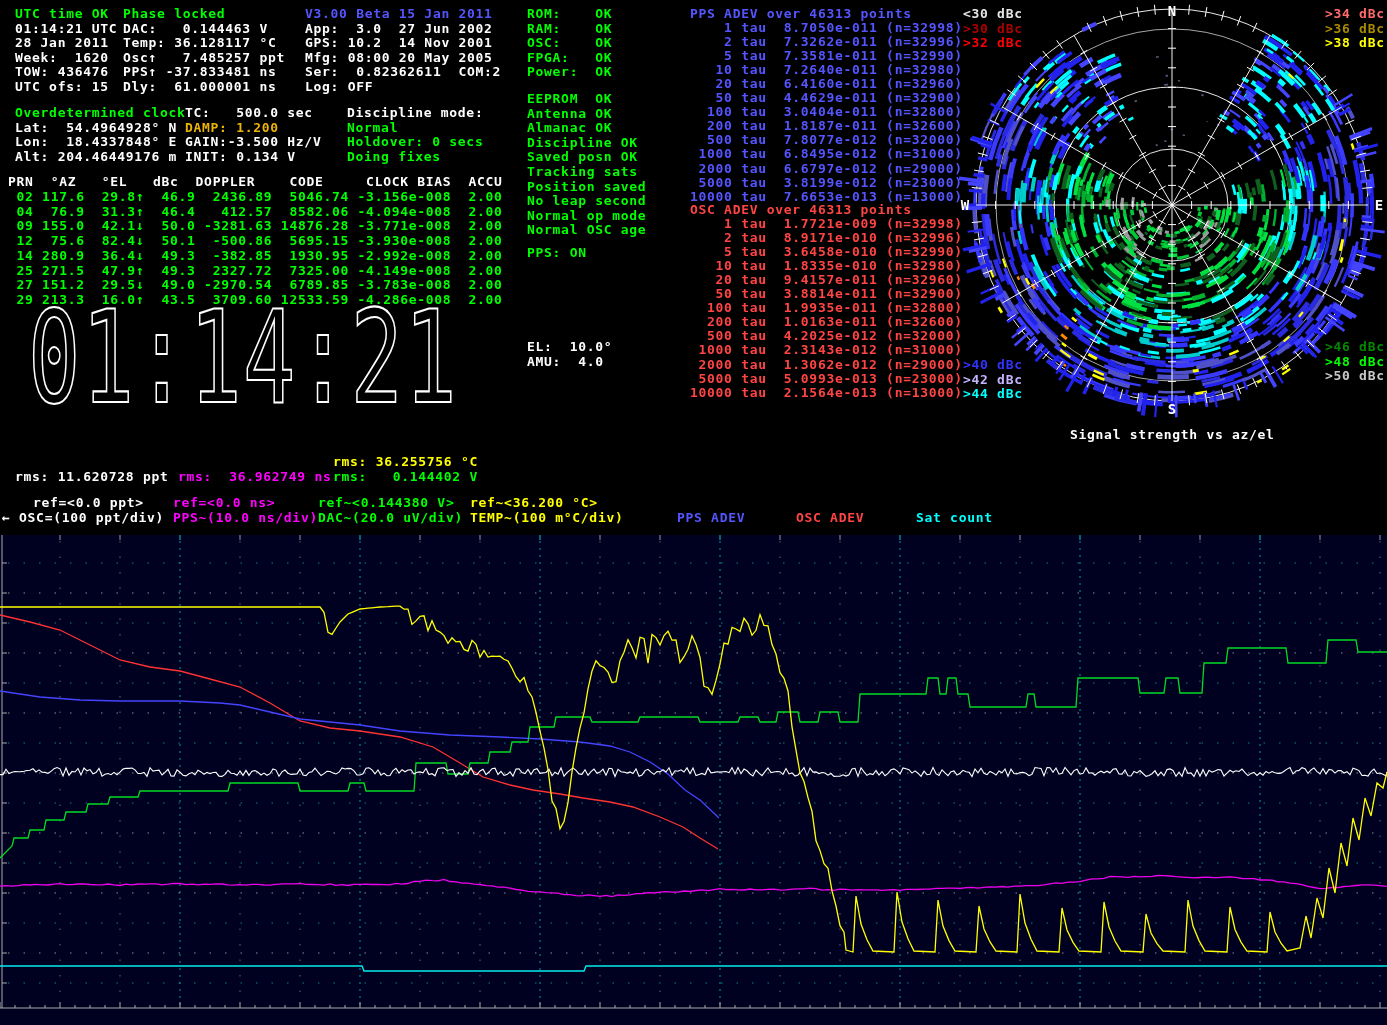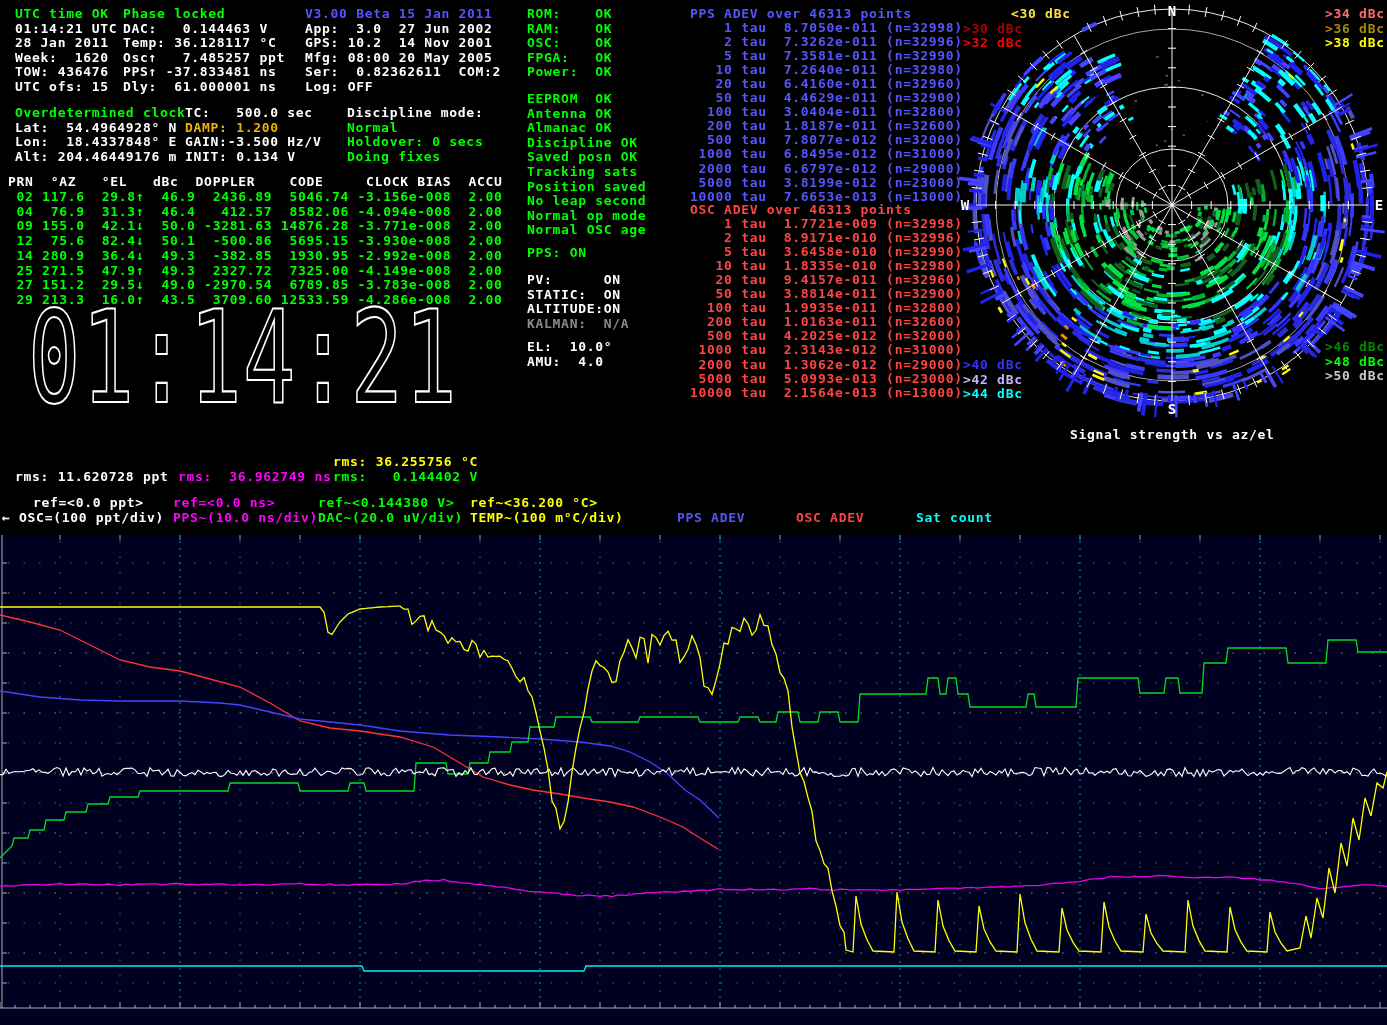--- a/index.html
+++ b/index.html
@@ -1576,41 +1576,40 @@
     </svg>
   <svg id="clock-svg" width="460" height="120" viewBox="0 0 460 120">
     <text x="0" y="104" transform="scale(0.68,1)" font-size="128" font-family="DejaVu Sans Mono, monospace" fill="none" stroke="#ffffff" stroke-width="2.1" letter-spacing="2">01:14:21</text>
   </svg>
 <div class="tb" style="left: 15px; top: 7px;"><div style="color: rgb(0, 255, 0);">UTC time OK</div><div style="color: rgb(255, 255, 255);">01:14:21 UTC</div><div style="color: rgb(255, 255, 255);">28 Jan 2011</div><div style="color: rgb(255, 255, 255);">Week:  1620</div><div style="color: rgb(255, 255, 255);">TOW: 436476</div><div style="color: rgb(255, 255, 255);">UTC ofs: 15</div></div>
     <div class="tb" style="left: 123px; top: 7px;"><div style="color: rgb(0, 255, 0);">Phase locked</div><div style="color: rgb(255, 255, 255);">DAC:   0.144463 V</div><div style="color: rgb(255, 255, 255);">Temp: 36.128117 °C</div><div style="color: rgb(255, 255, 255);">Osc↑   7.485257 ppt</div><div style="color: rgb(255, 255, 255);">PPS↑ -37.833481 ns</div><div style="color: rgb(255, 255, 255);">Dly:  61.000001 ns</div></div>
     <div class="tb" style="left: 305px; top: 7px;"><div style="color: rgb(85, 85, 255);">V3.00 Beta 15 Jan 2011</div><div style="color: rgb(255, 255, 255);">App:  3.0  27 Jun 2002</div><div style="color: rgb(255, 255, 255);">GPS: 10.2  14 Nov 2001</div><div style="color: rgb(255, 255, 255);">Mfg: 08:00 20 May 2005</div><div style="color: rgb(255, 255, 255);">Ser:  0.82362611  COM:2</div><div style="color: rgb(255, 255, 255);">Log: OFF</div></div>
     <div class="tb" style="left: 527px; top: 7px;"><div style="color: rgb(0, 255, 0);">ROM:    OK</div><div style="color: rgb(0, 255, 0);">RAM:    OK</div><div style="color: rgb(0, 255, 0);">OSC:    OK</div><div style="color: rgb(0, 255, 0);">FPGA:   OK</div><div style="color: rgb(0, 255, 0);">Power:  OK</div></div>
     <div class="tb" style="left: 527px; top: 92px;"><div style="color: rgb(0, 255, 0);">EEPROM  OK</div><div style="color: rgb(0, 255, 0);">Antenna OK</div><div style="color: rgb(0, 255, 0);">Almanac OK</div><div style="color: rgb(0, 255, 0);">Discipline OK</div><div style="color: rgb(0, 255, 0);">Saved posn OK</div><div style="color: rgb(0, 255, 0);">Tracking sats</div><div style="color: rgb(0, 255, 0);">Position saved</div><div style="color: rgb(0, 255, 0);">No leap second</div><div style="color: rgb(0, 255, 0);">Normal op mode</div><div style="color: rgb(0, 255, 0);">Normal OSC age</div></div>
     <div class="tb" style="left: 527px; top: 246px;"><div style="color: rgb(0, 255, 0);">PPS: ON</div></div>
-    <div class="tb" style="left: 527px; top: 273px;"><div style="color: rgb(255, 255, 255);">PV:      ON</div><div style="color: rgb(255, 255, 255);">STATIC:  ON</div><div style="color: rgb(255, 255, 255);">ALTITUDE:ON</div><div style="color: rgb(138, 138, 138);">KALMAN:  N/A</div></div>
     <div class="tb" style="left: 527px; top: 340px;"><div style="color: rgb(255, 255, 255);">EL:  10.0°</div><div style="color: rgb(255, 255, 255);">AMU:  4.0</div></div>
     <div class="tb" style="left: 15px; top: 106px;"><div style="color: rgb(0, 255, 0);">Overdetermined clock</div><div style="color: rgb(255, 255, 255);">Lat:  54.4964928° N</div><div style="color: rgb(255, 255, 255);">Lon:  18.4337848° E</div><div style="color: rgb(255, 255, 255);">Alt: 204.46449176 m</div></div>
     <div class="tb" style="left: 185px; top: 106px;"><div style="color: rgb(255, 255, 255);">TC:   500.0 sec</div><div style="color: #eab308;">DAMP: 1.200</div><div style="color: rgb(255, 255, 255);">GAIN:-3.500 Hz/V</div><div style="color: rgb(255, 255, 255);">INIT: 0.134 V</div></div>
     <div class="tb" style="left: 327px; top: 106px; margin-left: 20px;"><div style="color: rgb(255, 255, 255);">Discipline mode:</div><div style="color: rgb(0, 255, 0);">Normal</div><div style="color: rgb(0, 255, 0);">Holdover: 0 secs</div><div style="color: rgb(0, 255, 0);">Doing fixes</div></div>
     <div class="tb" style="left: 333px; top: 455px;"><div style="color: rgb(255, 255, 0);">rms: 36.255756 °C</div></div>
     <div class="tb" style="left: 15px; top: 470px;"><div style="color: rgb(255, 255, 255);">rms: 11.620728 ppt</div></div>
     <div class="tb" style="left: 178px; top: 470px;"><div style="color: rgb(255, 0, 255);">rms:  36.962749 ns</div></div>
     <div class="tb" style="left: 333px; top: 470px;"><div style="color: rgb(0, 255, 0);">rms:   0.144402 V</div></div>
     <div class="tb" style="left: 33px; top: 496px;"><div style="color: rgb(255, 255, 255);">ref=&lt;0.0 ppt&gt;</div></div>
     <div class="tb" style="left: 2px; top: 511px;"><div style="color: rgb(255, 255, 255);">← OSC=(100 ppt/div)</div></div>
     <div class="tb" style="left: 173px; top: 496px;"><div style="color: rgb(255, 0, 255);">ref=&lt;0.0 ns&gt;</div></div>
     <div class="tb" style="left: 173px; top: 511px;"><div style="color: rgb(255, 0, 255);">PPS~(10.0 ns/div)</div></div>
     <div class="tb" style="left: 318px; top: 496px;"><div style="color: rgb(0, 255, 0);">ref~&lt;0.144380 V&gt;</div></div>
     <div class="tb" style="left: 318px; top: 511px;"><div style="color: rgb(0, 255, 0);">DAC~(20.0 uV/div)</div></div>
     <div class="tb" style="left: 470px; top: 496px;"><div style="color: rgb(255, 255, 0);">ref~&lt;36.200 °C&gt;</div></div>
     <div class="tb" style="left: 470px; top: 511px;"><div style="color: rgb(255, 255, 0);">TEMP~(100 m°C/div)</div></div>
     <div class="tb" style="left: 677px; top: 511px;"><div style="color: rgb(85, 85, 255);">PPS ADEV</div></div>
     <div class="tb" style="left: 796px; top: 511px;"><div style="color: rgb(255, 68, 68);">OSC ADEV</div></div>
     <div class="tb" style="left: 916px; top: 511px;"><div style="color: rgb(0, 255, 255);">Sat count</div></div>
-    <div class="tb" style="left: 963px; top: 7px;"><div style="color: #fde047; margin-left: 48px;">&lt;30 dBc</div><div style="color: rgb(170, 0, 0);">&gt;30 dBc</div><div style="color: rgb(255, 0, 0);">&gt;32 dBc</div></div>
+    <div class="tb" style="left: 963px; top: 7px;"><div style="color: #e5e5e5;">&lt;30 dBc</div><div style="color: rgb(170, 0, 0);">&gt;30 dBc</div><div style="color: rgb(255, 0, 0);">&gt;32 dBc</div></div>
     <div class="tb" style="left: 1325px; top: 7px;"><div style="color: rgb(255, 106, 106);">&gt;34 dBc</div><div style="color: rgb(168, 138, 0);">&gt;36 dBc</div><div style="color: rgb(255, 255, 0);">&gt;38 dBc</div></div>
     <div class="tb" style="left: 963px; top: 358px;"><div style="color: rgb(51, 51, 255);">&gt;40 dBc</div><div style="color: #c4b5fd;">&gt;42 dBc</div><div style="color: rgb(0, 255, 255);">&gt;44 dBc</div></div>
     <div class="tb" style="left: 1325px; top: 340px;"><div style="color: rgb(0, 136, 0);">&gt;46 dBc</div><div style="color: rgb(0, 255, 0);">&gt;48 dBc</div><div style="color: rgb(200, 200, 200);">&gt;50 dBc</div></div>
     <div class="tb" style="left: 1070px; top: 428px;"><div style="color: rgb(255, 255, 255);">Signal strength vs az/el</div></div>
     <div class="tb" style="left: 8px; top: 175px; line-height: 14.75px;"><div style="color: rgb(255, 255, 255);">PRN  °AZ   °EL   dBc  DOPPLER    CODE     CLOCK BIAS  ACCU</div><div style="color: rgb(0, 255, 0);"> 02 117.6  29.8↑  46.9  2436.89  5046.74 -3.156e-008  2.00</div><div style="color: rgb(0, 255, 0);"> 04  76.9  31.3↑  46.4   412.57  8582.06 -4.094e-008  2.00</div><div style="color: rgb(0, 255, 0);"> 09 155.0  42.1↓  50.0 -3281.63 14876.28 -3.771e-008  2.00</div><div style="color: rgb(0, 255, 0);"> 12  75.6  82.4↓  50.1  -500.86  5695.15 -3.930e-008  2.00</div><div style="color: rgb(0, 255, 0);"> 14 280.9  36.4↓  49.3  -382.85  1930.95 -2.992e-008  2.00</div><div style="color: rgb(0, 255, 0);"> 25 271.5  47.9↑  49.3  2327.72  7325.00 -4.149e-008  2.00</div><div style="color: rgb(0, 255, 0);"> 27 151.2  29.5↓  49.0 -2970.54  6789.85 -3.783e-008  2.00</div><div style="color: rgb(0, 255, 0);"> 29 213.3  16.0↑  43.5  3709.60 12533.59 -4.286e-008  2.00</div></div>
     <div class="tb" style="left: 690px; top: 7px; line-height: 14.05px;"><div style="color: rgb(85, 85, 255);">PPS ADEV over 46313 points</div><div style="color: rgb(85, 85, 255);">    1 tau  8.7050e-011 (n=32998)</div><div style="color: rgb(85, 85, 255);">    2 tau  7.3262e-011 (n=32996)</div><div style="color: rgb(85, 85, 255);">    5 tau  7.3581e-011 (n=32990)</div><div style="color: rgb(85, 85, 255);">   10 tau  7.2640e-011 (n=32980)</div><div style="color: rgb(85, 85, 255);">   20 tau  6.4160e-011 (n=32960)</div><div style="color: rgb(85, 85, 255);">   50 tau  4.4629e-011 (n=32900)</div><div style="color: rgb(85, 85, 255);">  100 tau  3.0404e-011 (n=32800)</div><div style="color: rgb(85, 85, 255);">  200 tau  1.8187e-011 (n=32600)</div><div style="color: rgb(85, 85, 255);">  500 tau  7.8077e-012 (n=32000)</div><div style="color: rgb(85, 85, 255);"> 1000 tau  6.8495e-012 (n=31000)</div><div style="color: rgb(85, 85, 255);"> 2000 tau  6.6797e-012 (n=29000)</div><div style="color: rgb(85, 85, 255);"> 5000 tau  3.8199e-012 (n=23000)</div><div style="color: rgb(85, 85, 255);">10000 tau  7.6653e-013 (n=13000)</div></div>
     <div class="tb" style="left: 690px; top: 203px; line-height: 14.05px;"><div style="color: rgb(255, 68, 68);">OSC ADEV over 46313 points</div><div style="color: rgb(255, 68, 68);">    1 tau  1.7721e-009 (n=32998)</div><div style="color: rgb(255, 68, 68);">    2 tau  8.9171e-010 (n=32996)</div><div style="color: rgb(255, 68, 68);">    5 tau  3.6458e-010 (n=32990)</div><div style="color: rgb(255, 68, 68);">   10 tau  1.8335e-010 (n=32980)</div><div style="color: rgb(255, 68, 68);">   20 tau  9.4157e-011 (n=32960)</div><div style="color: rgb(255, 68, 68);">   50 tau  3.8814e-011 (n=32900)</div><div style="color: rgb(255, 68, 68);">  100 tau  1.9935e-011 (n=32800)</div><div style="color: rgb(255, 68, 68);">  200 tau  1.0163e-011 (n=32600)</div><div style="color: rgb(255, 68, 68);">  500 tau  4.2025e-012 (n=32000)</div><div style="color: rgb(255, 68, 68);"> 1000 tau  2.3143e-012 (n=31000)</div><div style="color: rgb(255, 68, 68);"> 2000 tau  1.3062e-012 (n=29000)</div><div style="color: rgb(255, 68, 68);"> 5000 tau  5.0993e-013 (n=23000)</div><div style="color: rgb(255, 68, 68);">10000 tau  2.1564e-013 (n=13000)</div></div>
   </div>
 
 </body></html>

